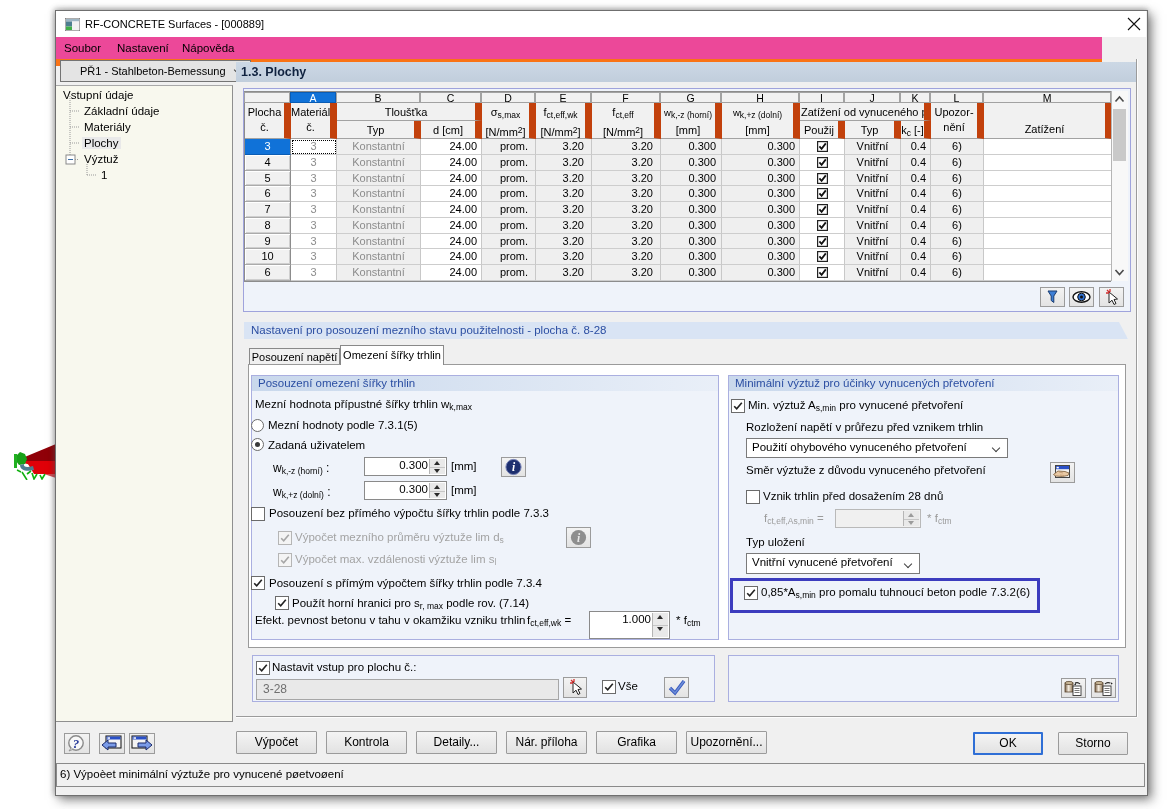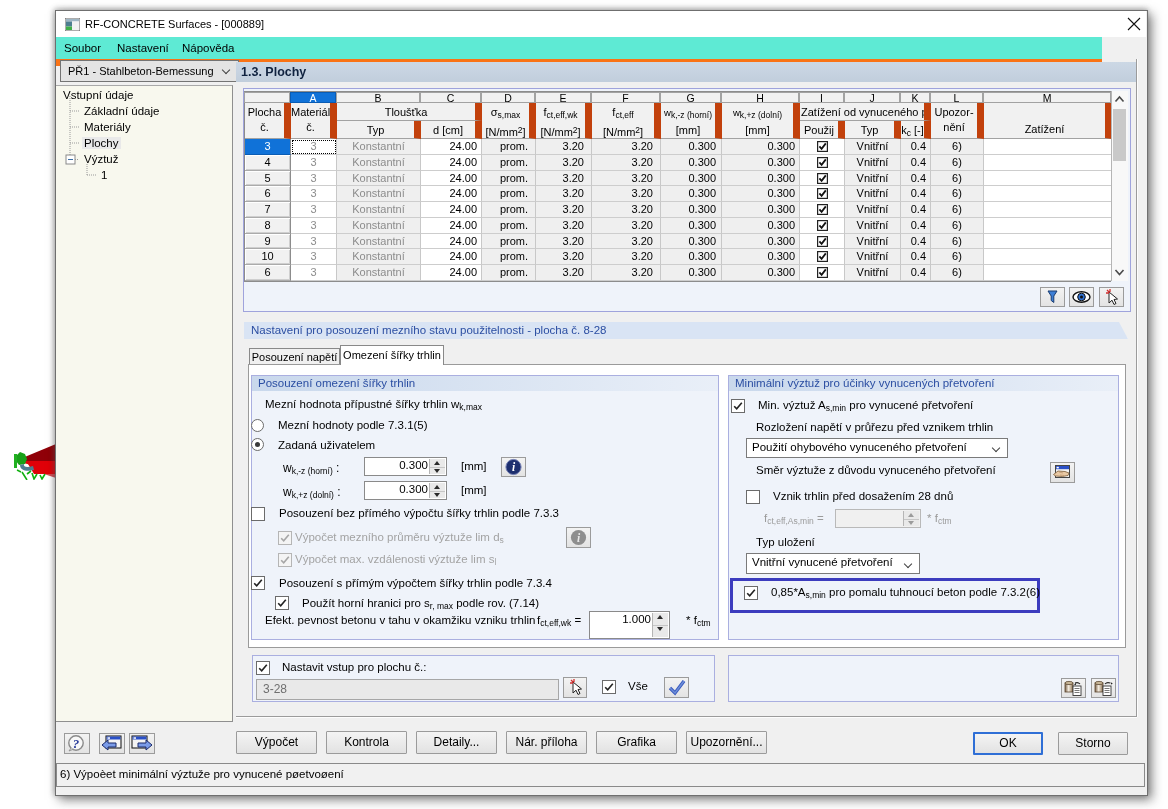--- a/index.html
+++ b/index.html
@@ -4,24 +4,24 @@
 <style>
 html,body{margin:0;padding:0;}
 body{width:1168px;height:809px;background:#fff;overflow:hidden;position:relative;
  font-family:"Liberation Sans",sans-serif;}
 .abs{position:absolute;}
 #dlg{position:absolute;left:55px;top:10px;width:1091px;height:784px;background:#F0F0F0;
  border:1px solid #6F6F6F;box-shadow:4px 4px 10px rgba(40,40,40,.55),-2px 0 5px rgba(90,90,90,.25),0 -2px 5px rgba(90,90,90,.25);}
 
 #titlebar{left:0;top:0;width:1090px;height:26px;background:#fff;}
 #title{left:29px;top:7px;font-size:11px;color:#000;}
-#menubar{left:0;top:26px;width:1046px;height:22px;background:#5eead4;border-bottom:7px solid #f97316;}
+#menubar{left:0;top:26px;width:1046px;height:22px;background:#ec4899;border-bottom:7px solid #f97316;}
 .mi{position:absolute;top:5px;font-size:11.5px;color:#000;}
 #treewrap{left:0;top:48px;width:177px;height:674px;}
-#combo1{left:4px;top:1px;width:170px;height:20px;background:#E4E4E4;border:1px solid #747474;font-size:11px;line-height:20px;padding-left:7px;color:#000;}
+#combo1{left:4px;top:1px;width:170px;height:20px;background:#E4E4E4;border:1px solid #747474;font-size:11px;line-height:20px;padding-left:19px;color:#000;}
 #treepanel{left:0;top:26px;width:176px;height:635px;background:#F8F8EE;border-right:1px solid #8F8F8F;border-top:1px solid #A9A9A9;border-bottom:1px solid #8F8F8F;}
 .tn{position:absolute;font-size:11.5px;color:#000;white-space:nowrap;}
 
 .capt1{left:180px;top:51px;width:895px;height:20px;background:linear-gradient(#CCD8E5,#C1CEDC);
  color:#10223F;font-weight:bold;font-size:12.5px;line-height:20px;padding-left:5px;}
 .groove-v{left:1080px;top:48px;width:1px;height:658px;background:#9B9B9B;box-shadow:1px 0 0 #fdfdfd;}
 .groove-h{left:180px;top:705px;width:901px;height:1px;background:#9B9B9B;box-shadow:0 1px 0 #fdfdfd;}
 
 #tblpanel{left:187px;top:77px;width:886px;height:222px;background:#EFF3FA;border:1px solid #9FA3DC;}
 #tbl{left:188px;top:80px;width:867px;height:191px;background:#fff;font-size:11px;}
@@ -34,21 +34,21 @@
 #tab2{left:284px;top:334px;width:104px;height:20px;background:#fff;border:1px solid #898989;border-bottom:none;line-height:19px;z-index:3;}
 #tabpanel{left:192px;top:353px;width:878px;height:284px;background:#fff;border:1px solid #9A9A9A;box-sizing:border-box;}
 .grp{position:absolute;background:#EFF3FA;border:1px solid #AAAFE0;box-sizing:border-box;}
 .gcap{position:absolute;left:0;top:0;right:0;height:15px;background:linear-gradient(to right,#C9D8EC,#E9EFF8);
  color:#2B4EA2;font-size:11.5px;line-height:15px;padding-left:6px;}
 #grp1{left:195px;top:364px;width:468px;height:265px;}
 #grp2{left:672px;top:364px;width:391px;height:265px;}
 #boxbl{left:196px;top:644px;width:463px;height:47px;background:#EFF3FA;border:1px solid #AAAFE0;box-sizing:border-box;}
 #boxbr{left:672px;top:644px;width:391px;height:47px;background:#EFF3FA;border:1px solid #AAAFE0;box-sizing:border-box;}
 
-.lbl{position:absolute;font-size:11.5px;color:#000;white-space:nowrap;margin-left:10px;}
+.lbl{position:absolute;font-size:11.5px;color:#000;white-space:nowrap;}
 .lblg{position:absolute;font-size:11.5px;color:#A3A3A3;white-space:nowrap;}
 sub{font-size:8.5px;vertical-align:-2px;}
 sup{font-size:8.5px;vertical-align:3px;}
 .cb{position:absolute;width:12px;height:12px;background:#fff;border:1px solid #6B6B6B;}
 .cbd{position:absolute;width:12px;height:12px;background:#F4F4F4;border:1px solid #B5B5B5;}
 .rad{position:absolute;width:11px;height:11px;background:#fff;border:1px solid #6B6B6B;border-radius:50%;}
 .dot{position:absolute;left:3px;top:3px;width:5px;height:5px;background:#3A3A3A;border-radius:50%;}
 .spin{position:absolute;background:#fff;border:1px solid #8A8A8A;box-sizing:border-box;font-size:11.5px;}
 .spin .v{position:absolute;right:18px;top:1px;}
 .spbtns{position:absolute;right:1px;top:1px;bottom:1px;width:15px;background:#E9E9E9;border-left:1px solid #B5B5B5;}

